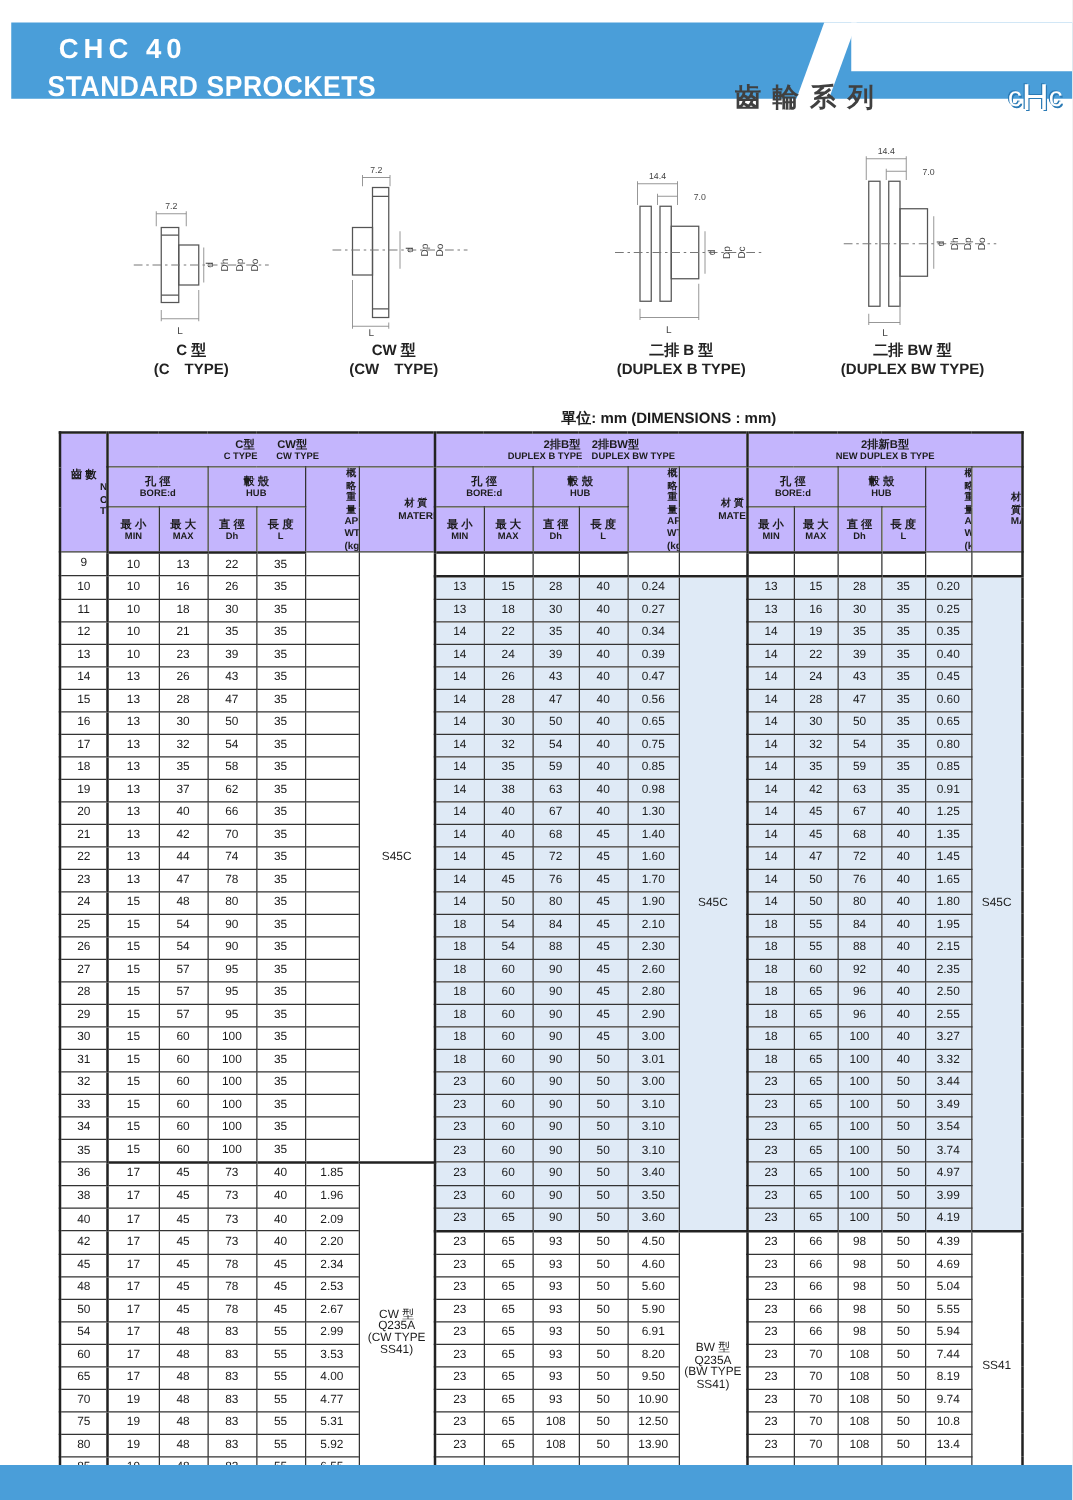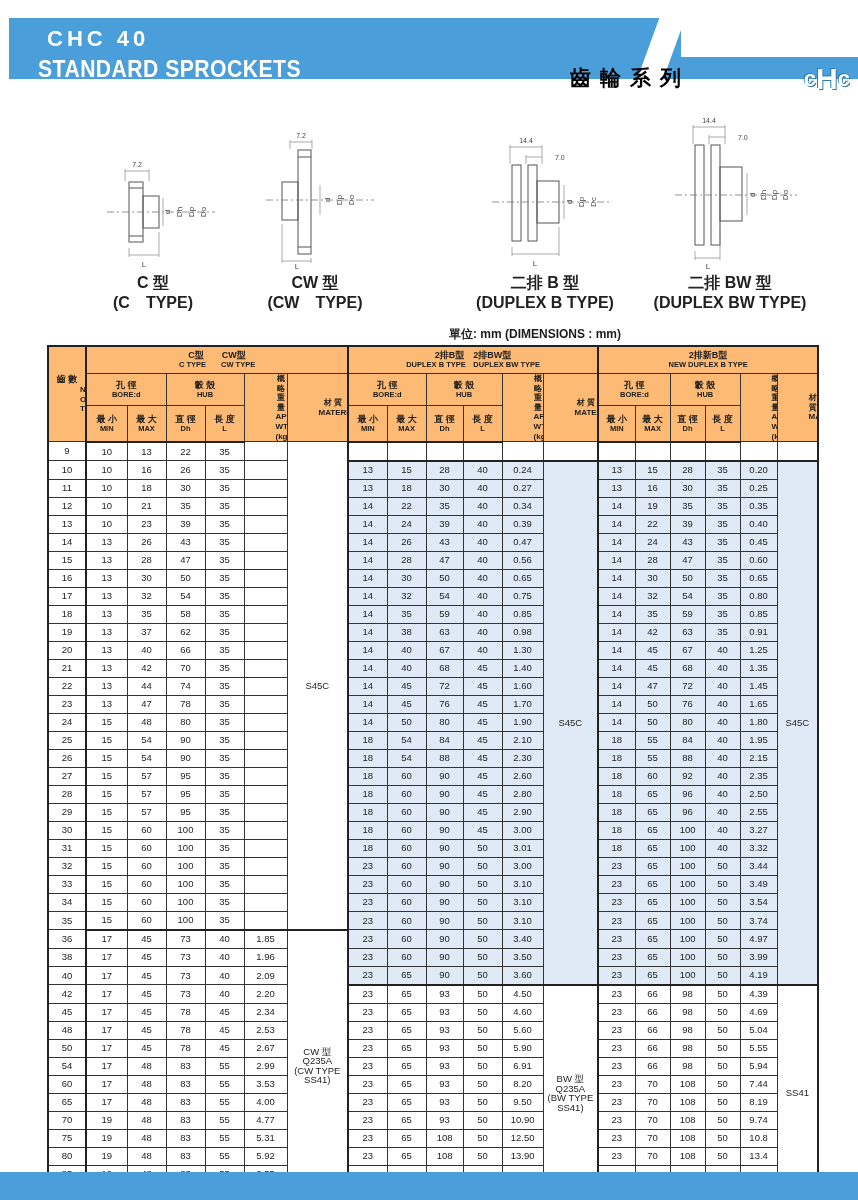--- a/index.html
+++ b/index.html
@@ -7,41 +7,41 @@
     position:relative; width:858px; height:1200px; background:#ffffff;
     margin:0 auto; overflow:hidden;
     font-family:"Liberation Sans","DejaVu Sans",sans-serif; color:#1c1c1c;
   }
   
   .banner { position:absolute; left:9px; top:18px; right:0; height:61px; background:#4a9ed9; }
   .banner .slash { position:absolute; left:636px; top:0; width:26px; height:79px; background:#ffffff; transform:skewX(-20deg); }
   .banner .topcut { position:absolute; left:672px; top:0; right:0; height:39px; background:#ffffff; }
   .banner-model { position:absolute; left:38px; top:8px; font-size:22px; letter-spacing:4px; color:#ffffff; font-weight:600; }
   .banner-title { position:absolute; left:29px; top:38px; font-size:23px; color:#ffffff; font-weight:700; letter-spacing:0.5px; transform:scaleX(0.92); transform-origin:left; }
-  .banner-series { position:absolute; right:168px; top:46px; font-size:21px; color:#000000; letter-spacing:9px; font-weight:600; }
-  .banner-logo { position:absolute; right:8px; top:44px; color:#ffffff; font-weight:700; font-size:22px; letter-spacing:0; text-shadow:1px 1px 0 #2a7ab5, -1px -1px 0 #2a7ab5; }
+  .banner-series { position:absolute; right:150px; top:46px; font-size:21px; color:#404040; letter-spacing:9px; font-weight:600; }
+  .banner-logo { position:absolute; right:8px; top:44px; color:#ffffff; font-weight:400; font-size:22px; letter-spacing:0; text-shadow:1px 1px 0 #2a7ab5, -1px -1px 0 #2a7ab5; }
   .banner-logo .mid { font-size:30px; vertical-align:-3px; }
   
   .fig { position:absolute; text-align:center; }
   .fig svg { display:block; margin:0 auto; }
-  .fig .cap { font-size:16px; line-height:1.25; color:#222; font-weight:600; margin-top:3px; white-space:nowrap; }
+  .fig .cap { font-size:12px; line-height:1.25; color:#222; font-weight:600; margin-top:3px; white-space:nowrap; }
   .draw-stroke { stroke:#555; fill:none; stroke-width:1; }
   .draw-dash { stroke:#777; fill:none; stroke-width:0.8; stroke-dasharray:7 3 2 3; }
   .draw-thin { stroke:#888; fill:none; stroke-width:0.7; }
   .draw-txt { font-size:7px; fill:#444; font-family:"Liberation Sans",sans-serif; }
   .draw-lbl { font-size:8px; fill:#444; font-family:"Liberation Sans",sans-serif; }
   
   .units-note { position:absolute; left:420px; top:326px; width:230px; text-align:center; font-size:12px; font-weight:700; }
   .page-number { position:absolute; left:0; right:0; top:1140px; text-align:center; font-size:16px; font-style:italic; font-weight:700; letter-spacing:2px; }
   .bottom-bar { position:absolute; left:0; right:0; bottom:0; height:28px; background:#4a9ed9; }
   
   .tbl-wrap { position:absolute; left:47px; top:345px; }
   table.sprk { border-collapse:collapse; table-layout:fixed; width:762px; border:2px solid #222; }
   table.sprk th, table.sprk td { border:1px solid #333; padding:0; text-align:center; vertical-align:middle; overflow:hidden; }
-  table.sprk thead th { background:#fdba74; font-weight:600; }
+  table.sprk thead th { background:#c4b5fd; font-weight:600; }
   .hdr-cn { font-size:9px; line-height:1.2; }
   .hdr-en { font-size:7.5px; line-height:1.15; font-weight:600; }
   .hdr-2l { font-size:8px; line-height:1.2; white-space:pre-line; font-weight:600;padding-left:31px; }
   table.sprk tbody td { height:17px; font-size:9.5px; line-height:1; background:#ffffff; }
   td.blue { background:#dfeaf6 !important; }
   td.mat { font-size:8.5px; white-space:pre-line; line-height:1.25;margin-top:29px; }
   .sec-end { border-right:2px solid #222 !important; }
   .tb { border-bottom:2px solid #222 !important; }
   table.sprk thead tr.hrow3 th { border-bottom:2px solid #222; }
   table.sprk thead tr.hrow1 th { border-bottom:1px solid #333; height:26px; }

